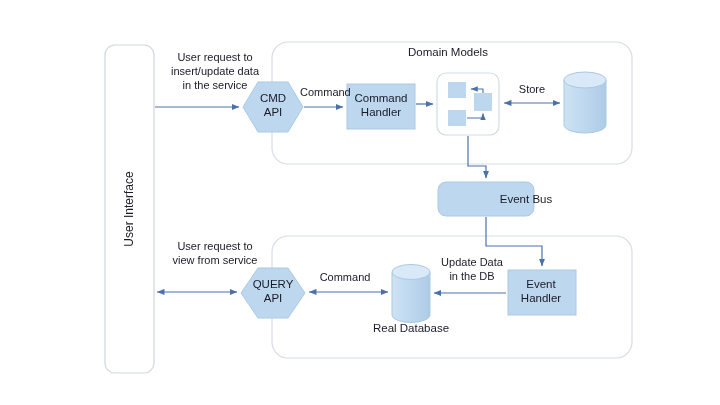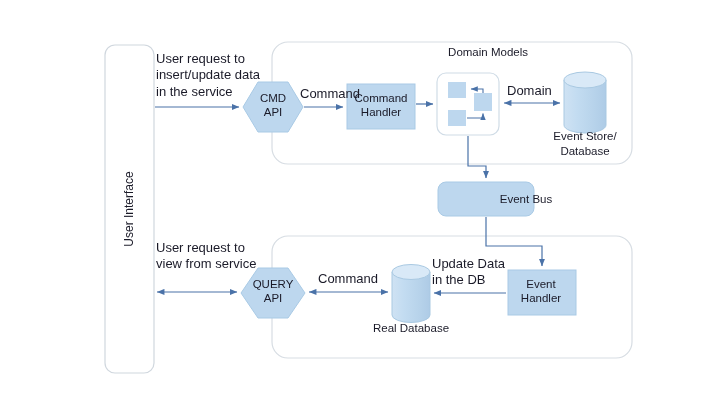--- a/index.html
+++ b/index.html
@@ -28,42 +28,43 @@
     font-family: "Liberation Sans", sans-serif;
     text-align: center;
     line-height: 1.22;
     white-space: pre-line;
     pointer-events: none;
   }
   .edge-label {
     position: absolute;
     color: #1a1a28;
     font-family: "Liberation Sans", sans-serif;
-    font-size: 13px;
+    font-size: 11px;
+    text-align: center;
     line-height: 1.25;
     white-space: pre-line;
   }
   .shape-label {
     font-size: 11.5px;
   }
   .ui-label {
     position: absolute;
     left: 0;
     top: 0;
     width: 300px;
     transform-origin: 0 0;
     font-size: 12px;
     color: #1a1a28;
     text-align: center;
   }
   .container-title {
     position: absolute;
     font-size: 11.5px;
     color: #1a1a28;
-    text-align: right;
+    text-align: left;
   }
   .caption {
     position: absolute;
     font-size: 11.5px;
     color: #1a1a28;
     text-align: center;
     line-height: 1.3;
     white-space: pre-line;
   }
 </style>
@@ -143,30 +144,28 @@
   <div class="ui-label" style="transform: rotate(-90deg) translate(-359px, 122px);">User Interface</div>
 
   <div class="container-title" style="left: 408px; top: 46px; width: 120px;">Domain Models</div>
 
   <div class="node-label shape-label" style="left: 243px; top: 91px; width: 60px;">CMD
 API</div>
 
   <div class="node-label shape-label" style="left: 345px; top: 91px; width: 72px;">Command
 Handler</div>
 
-  <div class="caption" style="left: 535px; top: 129px; width: 100px;">Event Store/
-Database</div>
 
   <div class="edge-label" style="left: 156px; top: 51px; width: 118px;">User request to
 insert/update data
 in the service</div>
 
   <div class="edge-label" style="left: 300px; top: 86px; width: 50px;">Command</div>
 
-  <div class="edge-label" style="left: 507px; top: 83px; width: 50px;">Domain</div>
+  <div class="edge-label" style="left: 507px; top: 83px; width: 50px;">Store</div>
 
   <div class="node-label shape-label" style="left: 438px; top: 192px; width: 96px; padding-left: 40px;">Event Bus</div>
 
   <div class="node-label shape-label" style="left: 243px; top: 277px; width: 60px;">QUERY
 API</div>
 
   <div class="caption" style="left: 361px; top: 321px; width: 100px;">Real Database</div>
 
   <div class="node-label shape-label" style="left: 508px; top: 277px; width: 66px;">Event
 Handler</div>

